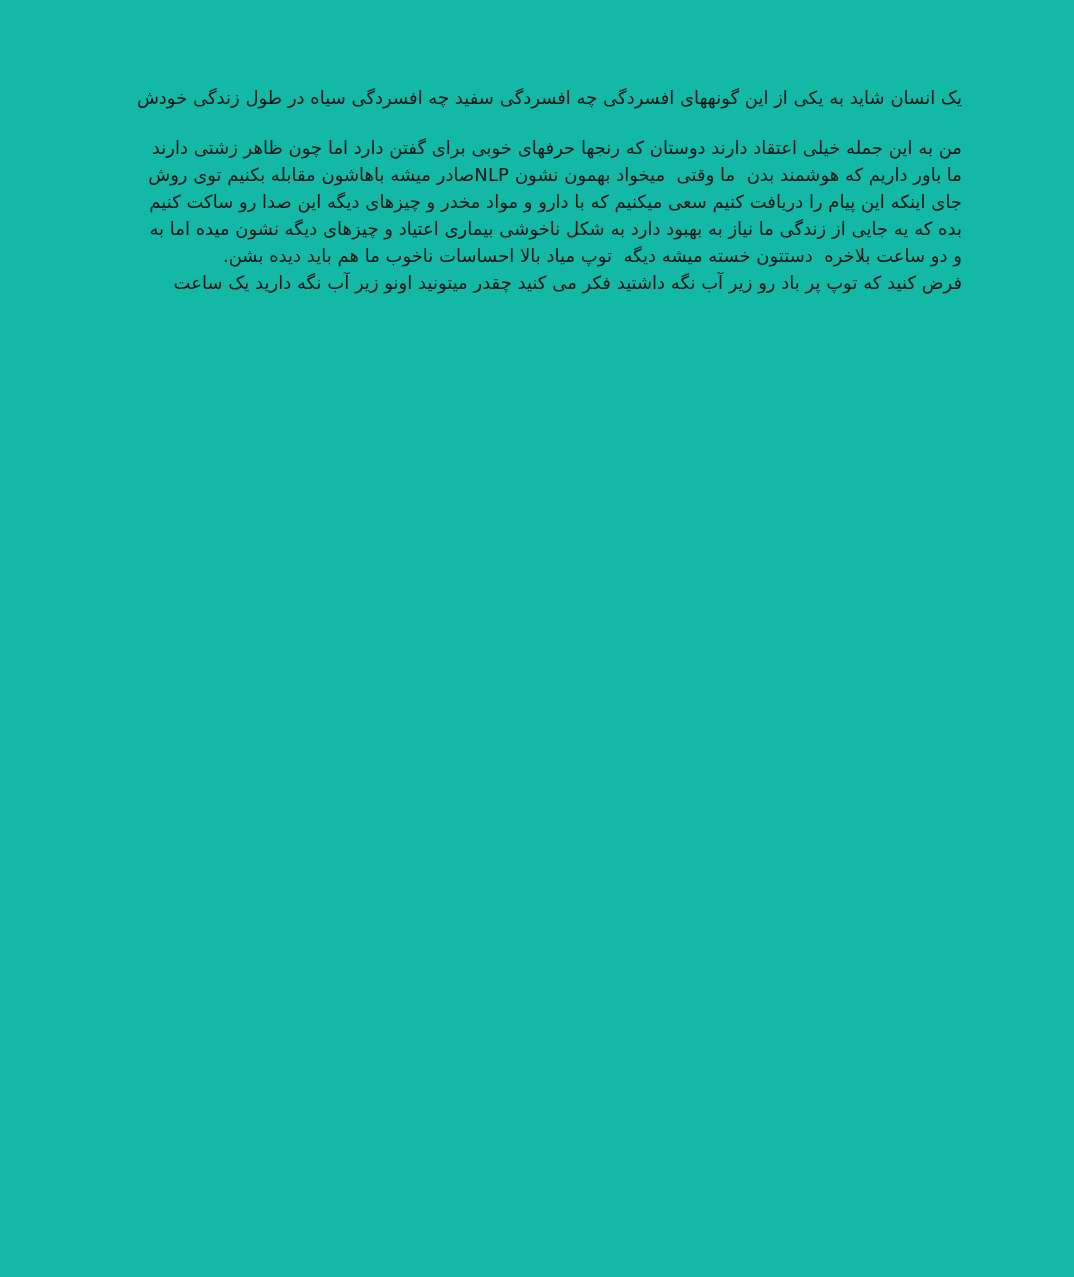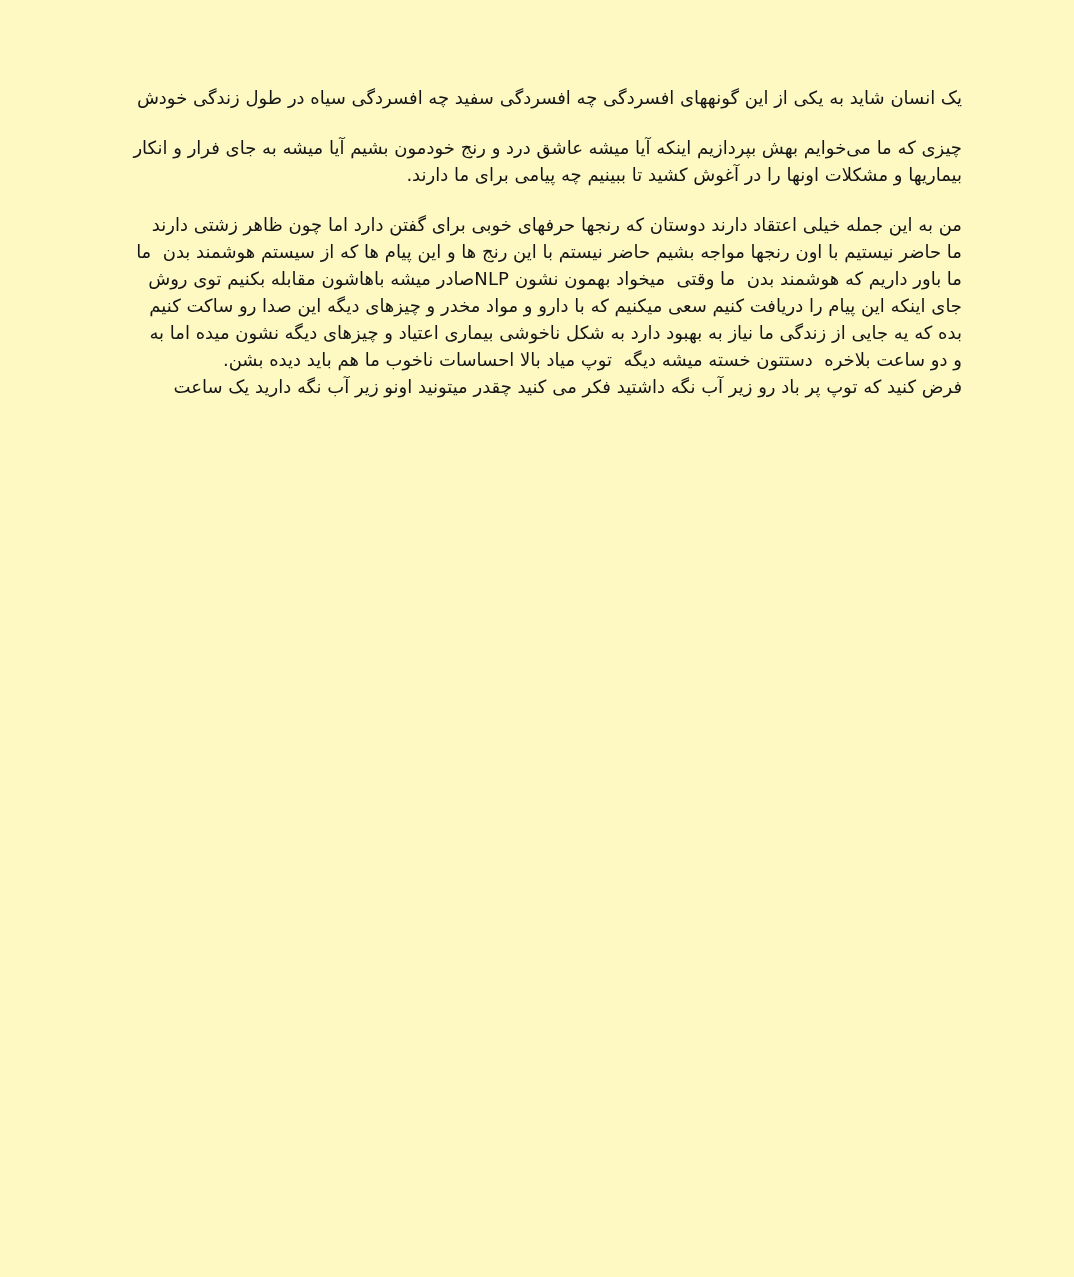--- a/index.html
+++ b/index.html
@@ -10,21 +10,21 @@
   body {
     width: 1074px;
     height: 1277px;
     overflow: hidden;
     font-family: "DejaVu Sans", sans-serif;
   }
   .page {
     box-sizing: border-box;
     width: 1074px;
     height: 1277px;
-    background: #fef9c3;
+    background: #14b8a6;
     padding: 84px 112px 0 100px;
   }
   .paragraph {
     direction: rtl;
     text-align: right;
     margin: 0 0 23px 0;
   }
   .line {
     direction: rtl;
     unicode-bidi: plaintext;
@@ -38,28 +38,23 @@
 </style>
 </head>
 <body>
 
 <div class="page">
 
   <div class="paragraph">
     <div class="line">یک انسان شاید به یکی از این گونههای افسردگی چه افسردگی سفید چه افسردگی سیاه در طول زندگی خودش</div>
   </div>
 
-  <div class="paragraph">
-    <div class="line">چیزی که ما می‌خوایم بهش بپردازیم اینکه آیا میشه عاشق درد و رنج خودمون بشیم آیا میشه به جای فرار و انکار</div>
-    <div class="line">بیماریها و مشکلات اونها را در آغوش کشید تا ببینیم چه پیامی برای ما دارند.</div>
-  </div>
 
   <div class="paragraph">
     <div class="line">من به این جمله خیلی اعتقاد دارند دوستان که رنجها حرفهای خوبی برای گفتن دارد اما چون ظاهر زشتی دارند</div>
-    <div class="line">ما حاضر نیستیم با اون رنجها مواجه بشیم حاضر نیستم با این رنج ها و این پیام ها که از سیستم هوشمند بدن  ما</div>
     <div class="line">ما باور داریم که هوشمند بدن  ما وقتی  میخواد بهمون نشون NLPصادر میشه باهاشون مقابله بکنیم توی روش</div>
     <div class="line">جای اینکه این پیام را دریافت کنیم سعی میکنیم که با دارو و مواد مخدر و چیزهای دیگه این صدا رو ساکت کنیم</div>
     <div class="line">بده که یه جایی از زندگی ما نیاز به بهبود دارد به شکل ناخوشی بیماری اعتیاد و چیزهای دیگه نشون میده اما به</div>
     <div class="line">و دو ساعت بلاخره  دستتون خسته میشه دیگه  توپ میاد بالا احساسات ناخوب ما هم باید دیده بشن.</div>
     <div class="line">فرض کنید که توپ پر باد رو زیر آب نگه داشتید فکر می کنید چقدر میتونید اونو زیر آب نگه دارید یک ساعت</div>
   </div>
 
 </div>
 
 </body></html>

